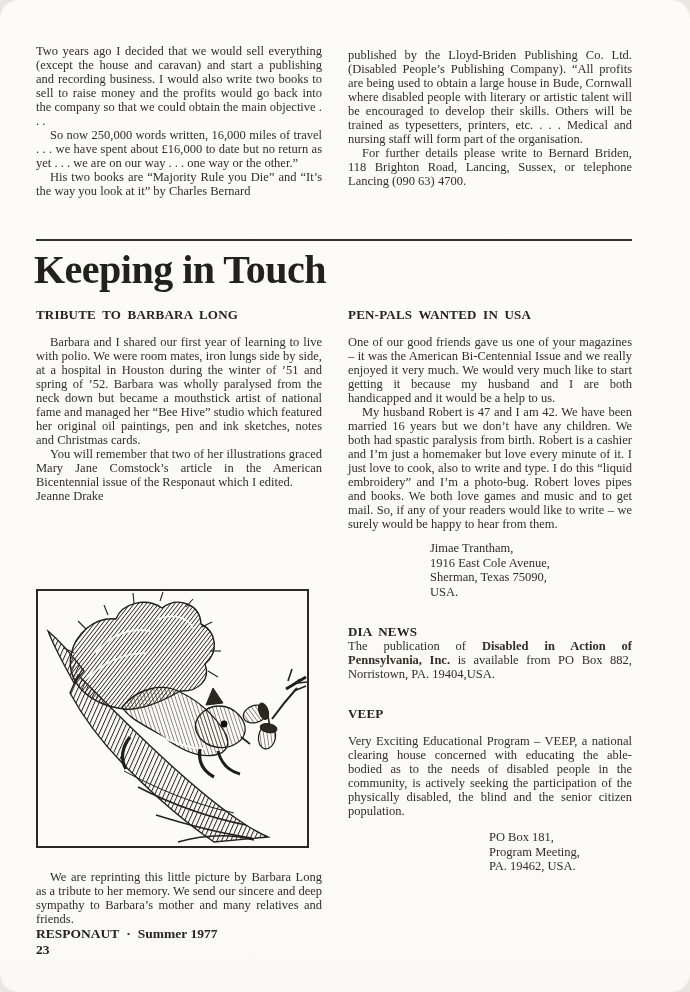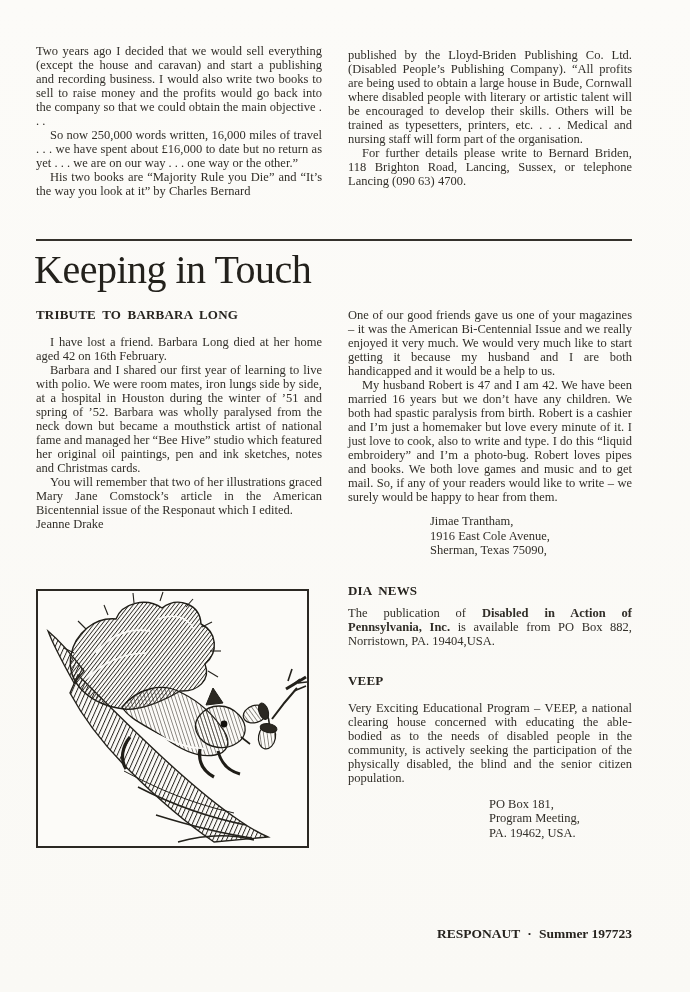--- a/index.html
+++ b/index.html
@@ -6,31 +6,32 @@
   body{background:#e9e7e2;}
   .page{
     position:relative;
     width:690px;height:992px;
     margin:0 auto;
     background:#fbfaf7;
     background-image:linear-gradient(180deg,#fcfbf8 0%,#faf9f5 100%);
     font-family:"Liberation Serif", serif;
     color:#312e28;
     overflow:hidden;
+    border-radius:19px;
   }
   .body-text{font-size:12.5px;line-height:14px;text-align:justify;}
   .body-text p{margin:0;}
   p.ind{text-indent:14px;}
   .abs{position:absolute;}
   #top-left{left:36px;top:44px;width:286px;}
   #top-right{left:348px;top:48px;width:284px;}
   .rule{left:36px;top:239px;width:596px;height:2px;background:#35322c;}
   .headline{
     left:34px;top:248px;margin:0;
-    font-size:40px;font-weight:400;letter-spacing:-0.5px;
+    font-size:40px;font-weight:700;letter-spacing:-0.5px;
     color:#23211c;line-height:44px;
   }
   .col{position:absolute;top:308px;}
   #col-left{left:36px;width:286px;height:691px;}
   #col-right{left:348px;width:284px;height:691px;}
   .sec-head{
     margin:0 0 13px 0;
     font-size:13px;font-weight:700;
     letter-spacing:0.2px;word-spacing:3px;
     color:#27241f;line-height:14px;
@@ -43,21 +44,21 @@
     background:#fcfbf8;
   }
   .caption{position:absolute;left:0;top:562px;width:286px;}
   .address{margin:10px 0 0 82px;line-height:14.5px;text-align:left;}
   .address div{white-space:nowrap;}
   .address-veep{margin:12px 0 0 141px;line-height:14.5px;text-align:left;}
   .gap-sec2{margin-top:26px;}
   .footer{
     position:absolute;left:36px;top:926px;width:596px;
     display:flex;justify-content:flex-end;align-items:baseline;
-    font-size:13.5px;font-weight:700;color:#27241f;
+    font-size:13.5px;font-weight:700;color:#27241f;flex-direction:column;
   }
   .footer .grp{display:flex;gap:7px;align-items:baseline;}
   .footer .pageno{}
   .bold{font-weight:700;}
 </style>
 </head>
 <body>
 
 <div class="page">
 
@@ -70,21 +71,20 @@
     <p>published by the Lloyd-Briden Publishing Co. Ltd. (Disabled People’s Publishing Company). “All profits are being used to obtain a large house in Bude, Cornwall where disabled people with literary or artistic talent will be encouraged to develop their skills. Others will be trained as typesetters, printers, etc. . . . Medical and nursing staff will form part of the organisation.</p>
     <p class="ind">For further details please write to Bernard Briden, 118 Brighton Road, Lancing, Sussex, or telephone Lancing (090 63) 4700.</p>
   </div>
 
   <div class="abs rule"></div>
 
   <h1 class="abs headline">Keeping in Touch</h1>
 
   <div class="col body-text" id="col-left">
     <h2 class="sec-head">TRIBUTE TO BARBARA LONG</h2>
-    <p class="ind">I have lost a friend. Barbara Long died at her home aged 42 on 16th February.</p>
     <p class="ind">Barbara and I shared our first year of learning to live with polio. We were room mates, iron lungs side by side, at a hospital in Houston during the winter of ’51 and spring of ’52. Barbara was wholly paralysed from the neck down but became a mouthstick artist of national fame and managed her “Bee Hive” studio which featured her original oil paintings, pen and ink sketches, notes and Christmas cards.</p>
     <p class="ind">You will remember that two of her illustrations graced Mary Jane Comstock’s article in the American Bicentennial issue of the Responaut which I edited.</p>
     <p class="signature">Jeanne Drake</p>
 
     <figure class="figure-frame" style="margin:0" role="img" aria-label="Pen-and-ink drawing of a squirrel climbing head-first down a branch, with a twig of acorns at the right">
       <svg width="269" height="255" viewBox="0 0 269 255">
         <defs>
           <pattern id="furD" patternUnits="userSpaceOnUse" width="3.2" height="3.2" patternTransform="rotate(38)">
             <line x1="0" y1="0" x2="0" y2="3.2" stroke="#2d2a24" stroke-width="1.7"></line>
           </pattern>
@@ -145,32 +145,35 @@
           <ellipse cx="217" cy="123" rx="12" ry="8.5" fill="url(#furM)" stroke="#1f1d17" stroke-width="1.2"></ellipse>
           <ellipse cx="226" cy="123" rx="4.6" ry="8.5" fill="#2b2822" stroke="#1f1d17"></ellipse>
         </g>
         <g transform="rotate(10 229 146)">
           <ellipse cx="229" cy="146" rx="8.5" ry="12" fill="url(#furM)" stroke="#1f1d17" stroke-width="1.2"></ellipse>
           <ellipse cx="229" cy="137" rx="8.5" ry="4.5" fill="#2b2822" stroke="#1f1d17"></ellipse>
         </g>
       </svg>
     </figure>
 
+    <p class="ind caption">We are reprinting this little picture by Barbara Long as a tribute to her memory. We send our sincere and deep sympathy to Barbara’s mother and many relatives and friends.</p>
   </div>
 
   <div class="col body-text" id="col-right">
+    <h2 class="sec-head">PEN-PALS WANTED IN USA</h2>
     <p>One of our good friends gave us one of your magazines – it was the American Bi-Centennial Issue and we really enjoyed it very much. We would very much like to start getting it because my husband and I are both handicapped and it would be a help to us.</p>
     <p class="ind">My husband Robert is 47 and I am 42. We have been married 16 years but we don’t have any children. We both had spastic paralysis from birth. Robert is a cashier and I’m just a homemaker but love every minute of it. I just love to cook, also to write and type. I do this “liquid embroidery” and I’m a photo-bug. Robert loves pipes and books. We both love games and music and to get mail. So, if any of your readers would like to write – we surely would be happy to hear from them.</p>
     <div class="address">
       <div>Jimae Trantham,</div>
       <div>1916 East Cole Avenue,</div>
       <div>Sherman, Texas 75090,</div>
+      <div>USA.</div>
     </div>
 
-    <h2 class="sec-head gap-sec2" style="margin-bottom:8px">DIA NEWS</h2>
+    <h2 class="sec-head gap-sec2" style="margin-bottom:0">DIA NEWS</h2>
     <p><span>The publication of </span><span class="bold">Disabled in Action of Pennsylvania, Inc.</span><span> is available from PO Box 882, Norristown, PA. 19404,USA.</span></p>
 
     <h2 class="sec-head gap-sec2" style="">VEEP</h2>
     <p>Very Exciting Educational Program – VEEP, a national clearing house concerned with educating the able-bodied as to the needs of disabled people in the community, is actively seeking the participation of the physically disabled, the blind and the senior citizen population.</p>
     <div class="address address-veep">
       <div>PO Box 181,</div>
       <div>Program Meeting,</div>
       <div>PA. 19462, USA.</div>
     </div>
   </div>

